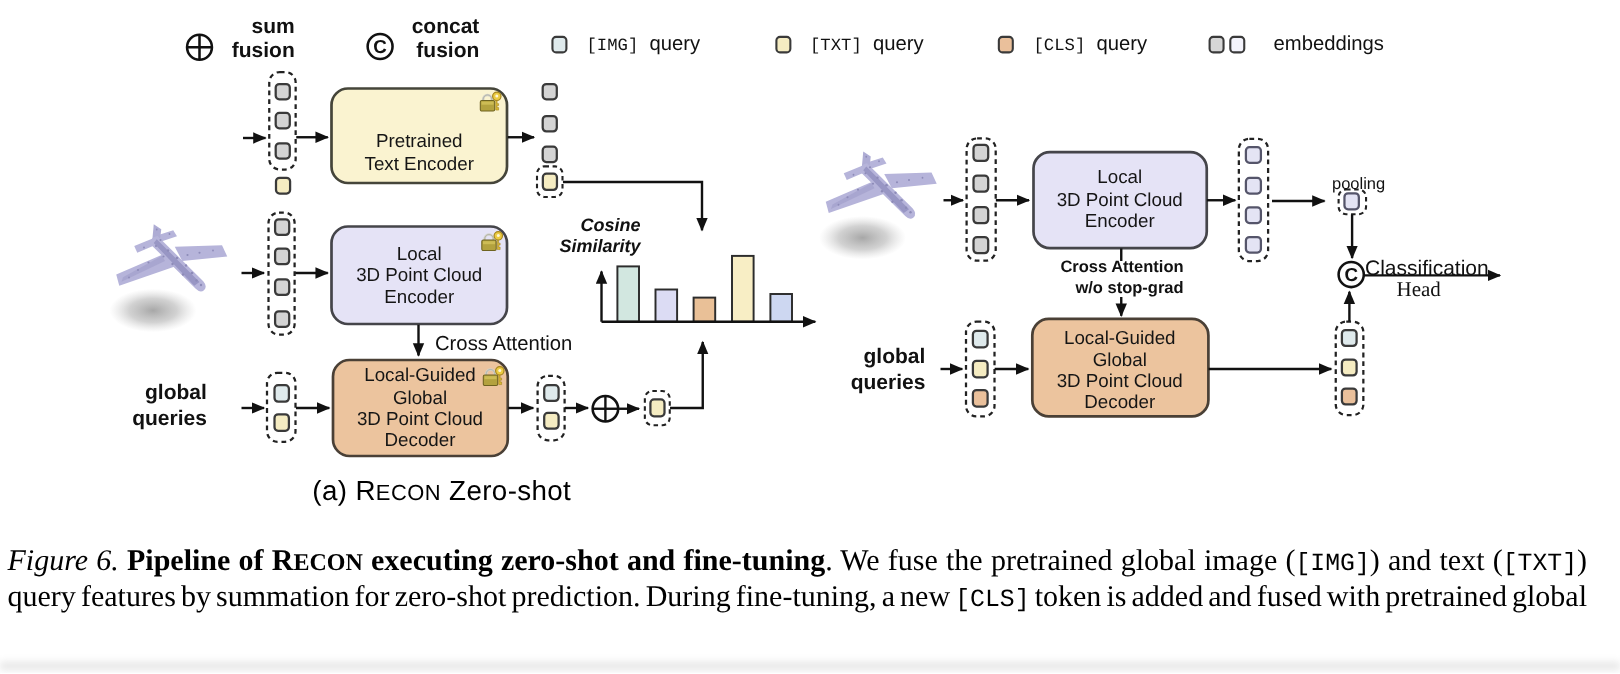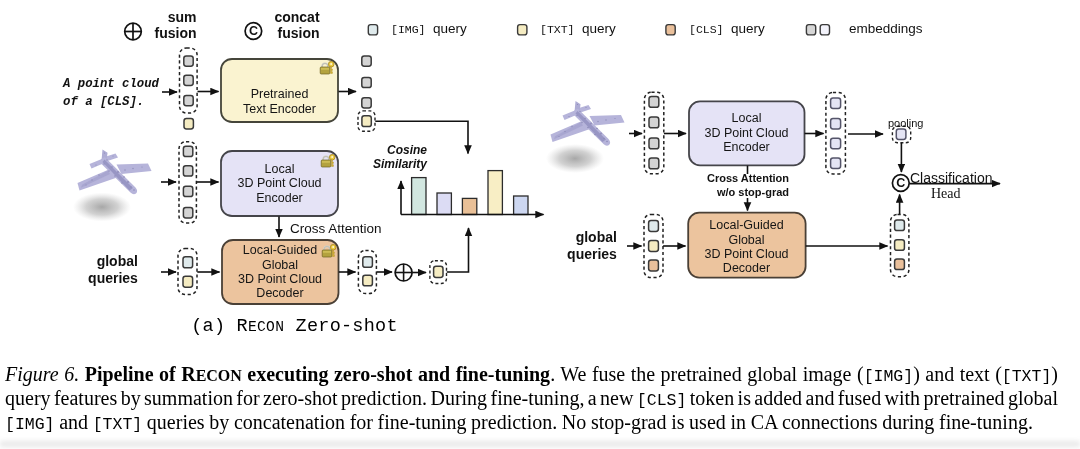--- a/index.html
+++ b/index.html
@@ -4,21 +4,21 @@
 <style>
   html,body{margin:0;padding:0;background:#fff;}
   #page{position:relative;width:1080px;height:449px;background:#ffffff;overflow:hidden;
         font-family:"Liberation Sans",sans-serif;color:#111;}
   svg{position:absolute;left:0;top:0;}
   .t{position:absolute;white-space:nowrap;}
   .ctr{text-align:right;transform:translateX(-50%);font-weight:bold;}
   .mono{font-family:"Liberation Mono",monospace;}
   .boxtext{position:absolute;display:flex;align-items:center;justify-content:center;
            text-align:center;font-size:12.5px;line-height:14.4px;color:#151515;}
-  .cap{position:absolute;font-family:Liberation Mono, monospace;font-size:18.5px;letter-spacing:0.25px;color:#000;
+  .cap{position:absolute;font-family:Liberation Sans, sans-serif;font-size:18.5px;letter-spacing:0.25px;color:#000;
        transform:translateX(-50%);white-space:nowrap;padding-left:29px;}
   .sc{font-size:79%;letter-spacing:0.3px;}
   .sc2{font-size:80%;line-height:10px;}
   .cm{font-family:"Liberation Mono",monospace;font-size:16.5px;line-height:10px;}
 </style>
 </head>
 <body>
 <div id="page">
 <svg width="1080" height="449" viewBox="0 0 1080 449">
   <defs>
@@ -238,21 +238,20 @@
 </svg>
 
 <div class="t ctr" style="left:175.5px;top:9px;font-size:14px;line-height:16px;">sum<br>fusion</div>
 <div class="t ctr" style="left:297px;top:9px;font-size:14px;line-height:16px;">concat<br>fusion</div>
 
 <div class="t" style="left:391px;top:21px;font-size:13.5px;"><span class="mono" style="font-size:11.5px;">[IMG]</span>&nbsp; query</div>
 <div class="t" style="left:540px;top:21px;font-size:13.5px;"><span class="mono" style="font-size:11.5px;">[TXT]</span>&nbsp; query</div>
 <div class="t" style="left:689px;top:21px;font-size:13.5px;"><span class="mono" style="font-size:11.5px;">[CLS]</span>&nbsp; query</div>
 <div class="t" style="left:849px;top:21px;font-size:13.5px;">embeddings</div>
 
-<div class="t mono" style="left:63px;top:74.5px;font-size:12.3px;line-height:18.6px;font-style:italic;font-weight:600;">A point cloud<br>of a [CLS].</div>
 
 <div class="boxtext" style="left:221px;top:59px;width:117px;height:79px;padding-top:6px;box-sizing:border-box;">Pretrained<br>Text Encoder</div>
 <div class="boxtext" style="left:221px;top:151px;width:117px;height:65px;">Local<br>3D Point Cloud<br>Encoder</div>
 <div class="boxtext" style="left:222px;top:240px;width:116px;height:64px;">Local-Guided<br>Global<br>3D Point Cloud<br>Decoder</div>
 <div class="boxtext" style="left:689px;top:101px;width:115px;height:64px;">Local<br>3D Point Cloud<br>Encoder</div>
 <div class="boxtext" style="left:688px;top:212px;width:117px;height:65px;padding-top:5px;box-sizing:border-box;">Local-Guided<br>Global<br>3D Point Cloud<br>Decoder</div>
 
 <div class="t" style="left:290px;top:220.5px;font-size:13.5px;">Cross Attention</div>
 <div class="t ctr" style="left:748px;top:172px;font-size:11px;line-height:13.5px;">Cross Attention<br>w/o stop-grad</div>
 
@@ -264,17 +263,16 @@
 <div class="t" style="left:888px;top:116.5px;font-size:11px;">pooling</div>
 <div class="t" style="left:910px;top:170px;font-size:14px;text-align:right;">Classification</div>
 <div class="t" style="left:931px;top:185.5px;font-size:14px;font-family:Liberation Serif, serif;">Head</div>
 
 <div class="cap" style="left:280px;top:315.5px;">(a) R<span class="sc">ECON</span> Zero-shot</div>
 
 <div id="capwrap" style="position:absolute;left:5px;top:362px;width:1053px;font-family:'Liberation Serif',serif;
             font-size:20px;line-height:24px;color:#000;">
 <div class="cl" id="cl1" style="text-align:justify;text-align-last:justify;"><span style="font-style:italic;">Figure 6.</span> <b>Pipeline of R<span class="sc2">ECON</span> executing zero-shot and fine-tuning</b>. We fuse the pretrained global image (<span class="cm">[IMG]</span>) and text (<span class="cm">[TXT]</span>)</div>
 <div class="cl" id="cl2" style="text-align:justify;text-align-last:justify;word-spacing:-1.75px;">query features by summation for zero-shot prediction. During fine-tuning, a new <span class="cm">[CLS]</span> token is added and fused with pretrained global</div>
-<div class="cl" id="cl3" style="word-spacing:-0.35px;"><span class="cm">[IMG]</span> and <span class="cm">[TXT]</span> queries by concatenation for fine-tuning prediction. No stop-grad is used in CA connections during fine-tuning.</div>
 </div>
 
 <div style="position:absolute;left:0;top:441px;width:1080px;height:6px;background:#9a9a9a;opacity:0.22;filter:blur(2.5px);"></div>
 </div>
 
 </body></html>

